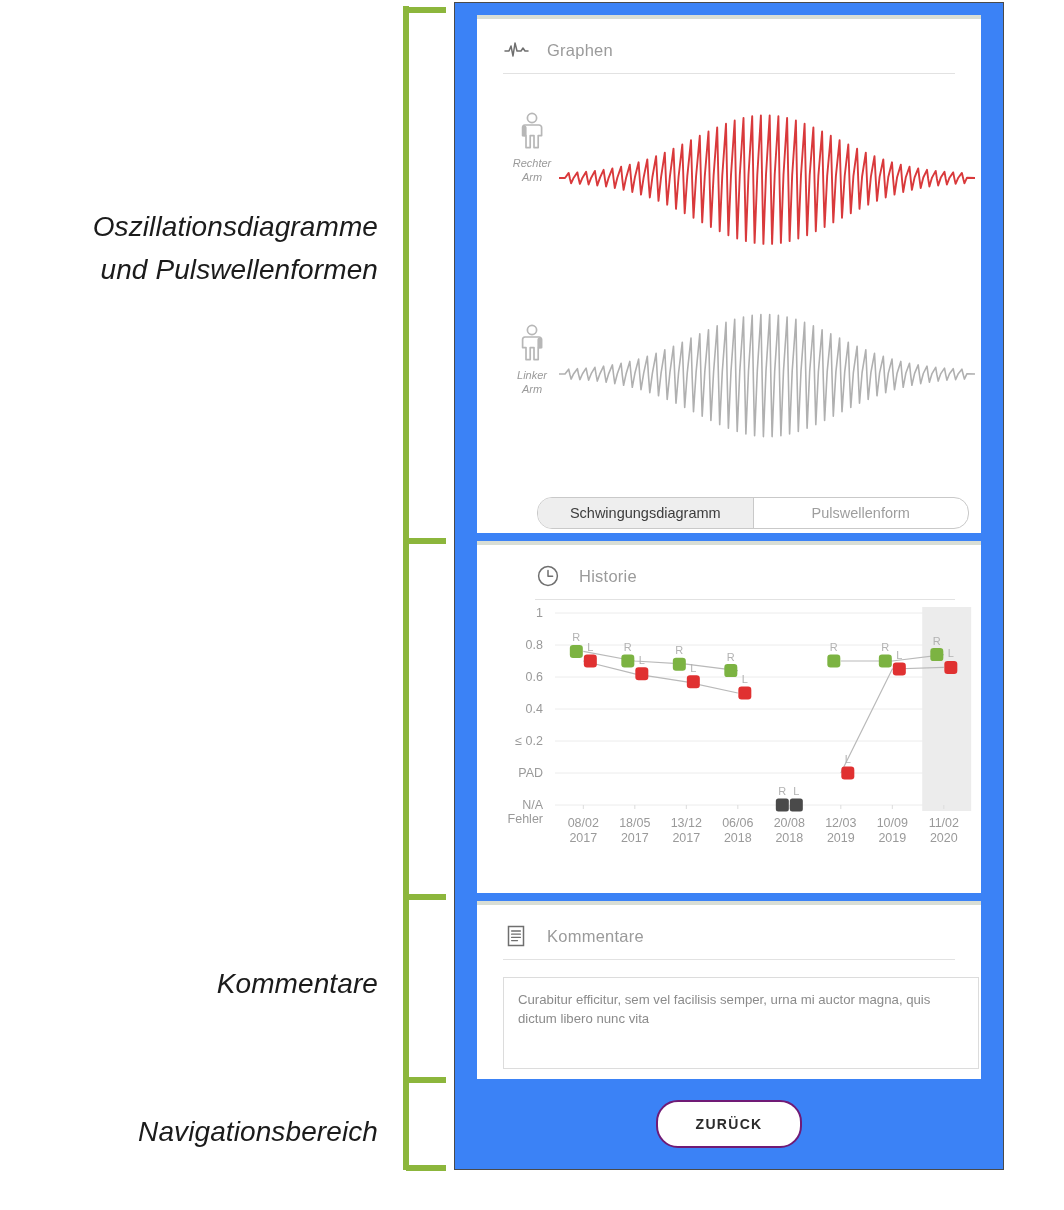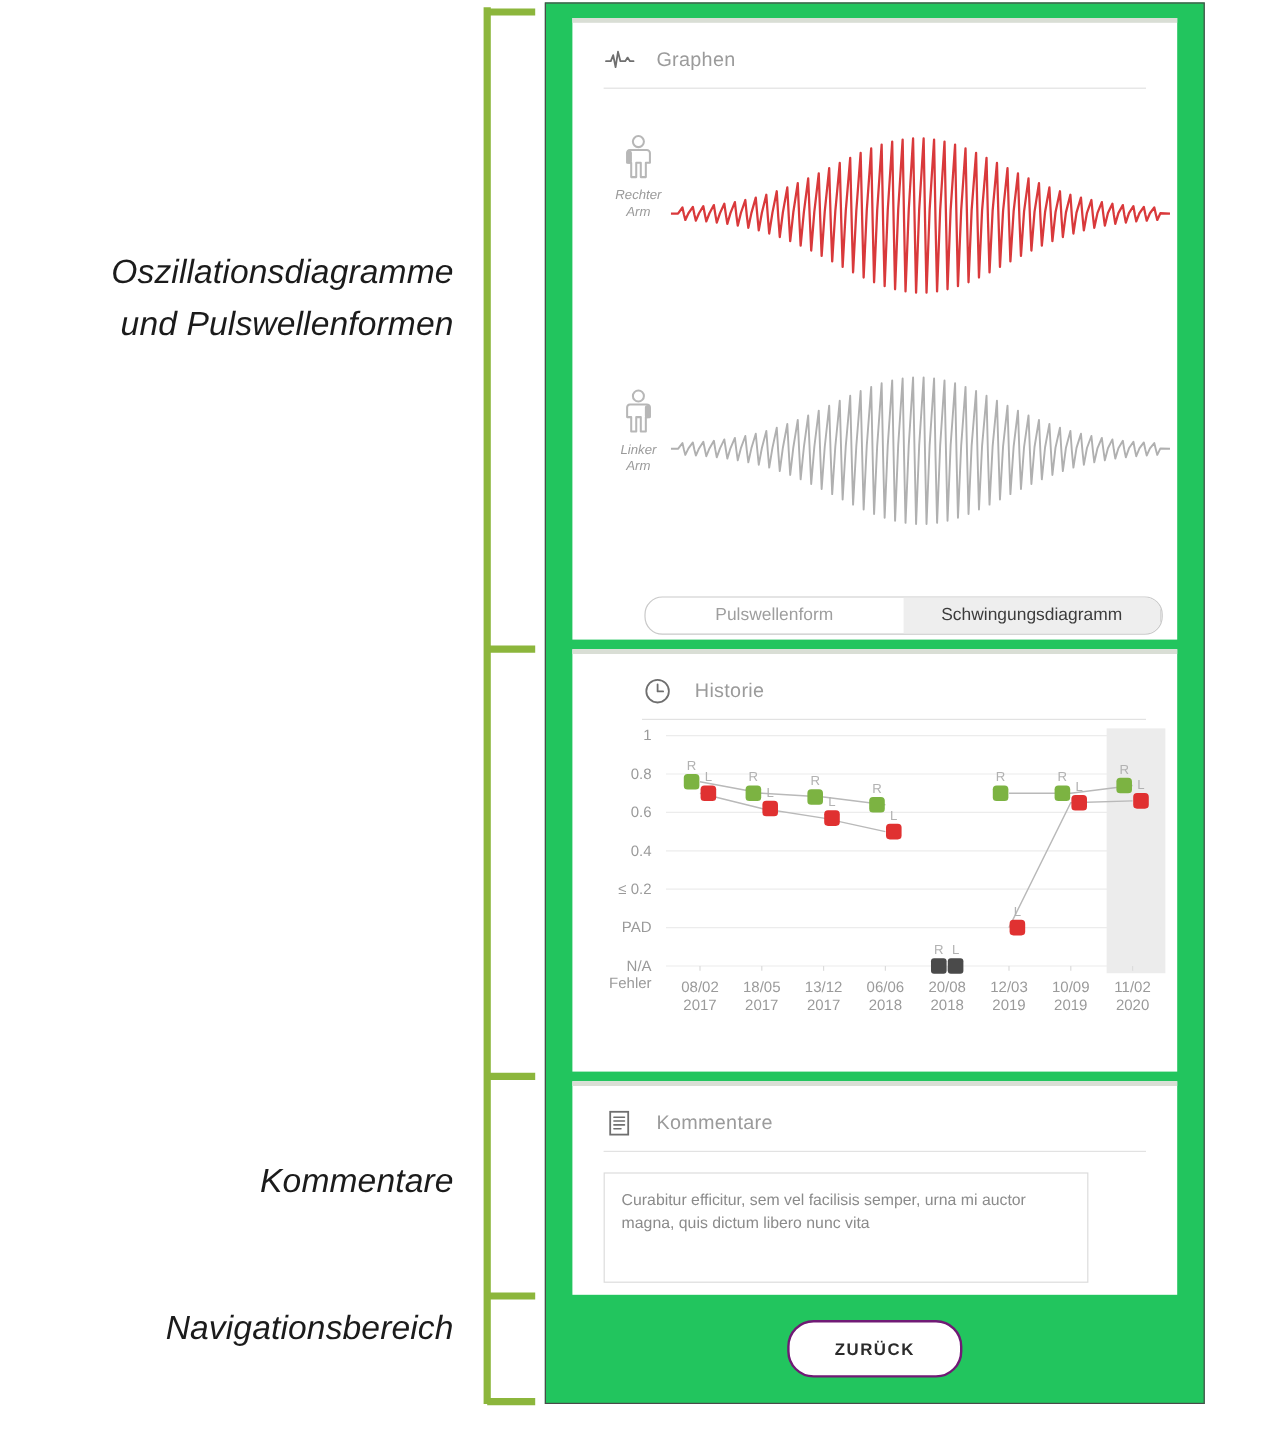--- a/index.html
+++ b/index.html
@@ -22,31 +22,31 @@
     font-style:italic;
     font-size:28px;
     line-height:1.52;
     color:#1b1b1b;
     white-space:pre-line;
     letter-spacing:.1px;
   }
   .anno-graphs{top:206px;}
   .anno-tbi{top:628px;}
   .anno-comments{top:963px;}
-  .anno-nav{top:1086px;}
+  .anno-nav{top:1111px;}
 
   
   .bracket{position:absolute;left:0;top:0;width:460px;height:1210px;pointer-events:none;}
 
   
   .device{
     position:absolute;
     left:454px;top:2px;
     width:550px;height:1168px;
-    background:#22c55e;
+    background:#3b82f6;
     border:1.5px solid #4a4a4a;
     box-sizing:border-box;
     overflow:hidden;
   }
 
   .card{
     position:absolute;
     left:22px;
     width:504px;
     background:#ffffff;
@@ -99,21 +99,21 @@
     background:#eeeeee;color:#3c3c3c;
     border-right:1px solid #c9c9c9;
   }
 
   
   .hist-wrap{position:absolute;left:0;top:52px;width:504px;height:300px;}
 
   
   .comment-box{
     position:absolute;left:26px;top:72px;
-    width:404px;height:92px;
+    width:476px;height:92px;
     border:1px solid #dcdcdc;
     box-sizing:border-box;
     padding:13px 14px;
     font-size:13.2px;line-height:1.42;
     color:#8b8b8b;
     background:#fff;
   }
 
   
   .footer{
@@ -186,22 +186,22 @@
         </svg>
         <span style="white-space:pre-line">Linker
 Arm</span>
       </div>
       <svg class="osc-wave" viewBox="0 0 418 170" preserveAspectRatio="none">
         <path id="wave-left" fill="none" stroke="#b0b0b0" stroke-width="1.6" stroke-linejoin="round" d="M0.0 72.0 L6.0 72.0 L9.7 67.2 L10.9 72.5 L12.1 77.1 L14.7 71.7 L18.4 66.7 L19.6 72.6 L20.9 77.6 L23.5 71.7 L27.1 66.1 L28.4 72.6 L29.6 78.2 L32.2 71.7 L35.9 65.3 L37.1 72.7 L38.3 79.1 L41.0 71.6 L44.6 64.2 L45.9 72.8 L47.1 80.2 L49.7 71.6 L53.4 62.9 L54.6 73.0 L55.8 81.6 L58.4 71.5 L62.1 61.3 L63.3 73.1 L64.6 83.3 L67.2 71.4 L70.8 59.4 L72.1 73.3 L73.3 85.3 L75.9 71.3 L79.6 57.1 L80.8 73.6 L82.0 87.7 L84.7 71.2 L88.3 54.4 L89.5 73.9 L90.8 90.6 L93.4 71.1 L97.1 51.3 L98.3 74.2 L99.5 93.8 L102.1 70.9 L105.8 47.9 L107.0 74.5 L108.2 97.4 L110.9 70.7 L114.5 44.2 L115.8 74.9 L117.0 101.3 L119.6 70.5 L123.3 40.2 L124.5 75.3 L125.7 105.5 L128.3 70.3 L132.0 36.1 L133.2 75.8 L134.5 109.8 L137.1 70.1 L140.8 31.9 L142.0 76.2 L143.2 114.2 L145.8 69.9 L149.5 27.8 L150.7 76.7 L151.9 118.5 L154.6 69.7 L158.2 23.9 L159.5 77.1 L160.7 122.6 L163.3 69.5 L167.0 20.4 L168.2 77.4 L169.4 126.3 L172.0 69.3 L175.7 17.4 L176.9 77.7 L178.2 129.5 L180.8 69.1 L184.5 15.0 L185.7 78.0 L186.9 132.0 L189.5 69.0 L193.2 13.4 L194.4 78.2 L195.6 133.7 L198.3 68.9 L201.9 12.5 L203.2 78.3 L204.4 134.6 L207.0 68.9 L210.7 12.5 L211.9 78.3 L213.1 134.6 L215.7 68.9 L219.4 13.4 L220.6 78.2 L221.9 133.7 L224.5 68.9 L228.1 15.0 L229.4 78.0 L230.6 132.0 L233.2 69.0 L236.9 17.4 L238.1 77.7 L239.3 129.5 L242.0 69.1 L245.6 20.4 L246.9 77.4 L248.1 126.3 L250.7 69.3 L254.4 23.9 L255.6 77.1 L256.8 122.6 L259.4 69.5 L263.1 27.8 L264.3 76.7 L265.6 118.5 L268.2 69.7 L271.8 31.9 L273.1 76.2 L274.3 114.2 L276.9 69.9 L280.6 36.1 L281.8 75.8 L283.0 109.8 L285.7 70.1 L289.3 40.2 L290.5 75.3 L291.8 105.5 L294.4 70.3 L298.1 44.2 L299.3 74.9 L300.5 101.3 L303.1 70.5 L306.8 47.9 L308.0 74.5 L309.2 97.4 L311.9 70.7 L315.5 51.3 L316.8 74.2 L318.0 93.8 L320.6 70.9 L324.3 54.4 L325.5 73.9 L326.7 90.6 L329.3 71.1 L333.0 57.1 L334.2 73.6 L335.5 87.7 L338.1 71.2 L341.8 59.4 L343.0 73.3 L344.2 85.3 L346.8 71.3 L350.5 61.3 L351.7 73.1 L352.9 83.3 L355.6 71.4 L359.2 62.9 L360.5 73.0 L361.7 81.6 L364.3 71.5 L368.0 64.2 L369.2 72.8 L370.4 80.2 L373.0 71.6 L376.7 65.3 L377.9 72.7 L379.2 79.1 L381.8 71.6 L385.5 66.1 L386.7 72.6 L387.9 78.2 L390.5 71.7 L394.2 66.7 L395.4 72.6 L396.6 77.6 L399.3 71.7 L402.9 67.2 L404.2 72.5 L405.4 77.1 L408.0 71.7 L416.0 72.0"></path>
       </svg>
     </div>
 
     <div class="seg">
+      <div class="seg-btn active">Schwingungsdiagramm</div>
       <div class="seg-btn">Pulswellenform</div>
-      <div class="seg-btn active">Schwingungsdiagramm</div>
     </div>
   </div>
 
   <div class="card card-history">
     <div class="card-head">
       <svg class="ico" viewBox="0 0 26 26">
         <circle cx="13" cy="13" r="9.4" fill="none" stroke="#6f6f6f" stroke-width="1.5"></circle>
         <polyline points="13,7.4 13,13.2 17.6,13.2" fill="none" stroke="#6f6f6f" stroke-width="1.5" stroke-linecap="round" stroke-linejoin="round"></polyline>
       </svg>
       <div class="card-title">Historie</div>

